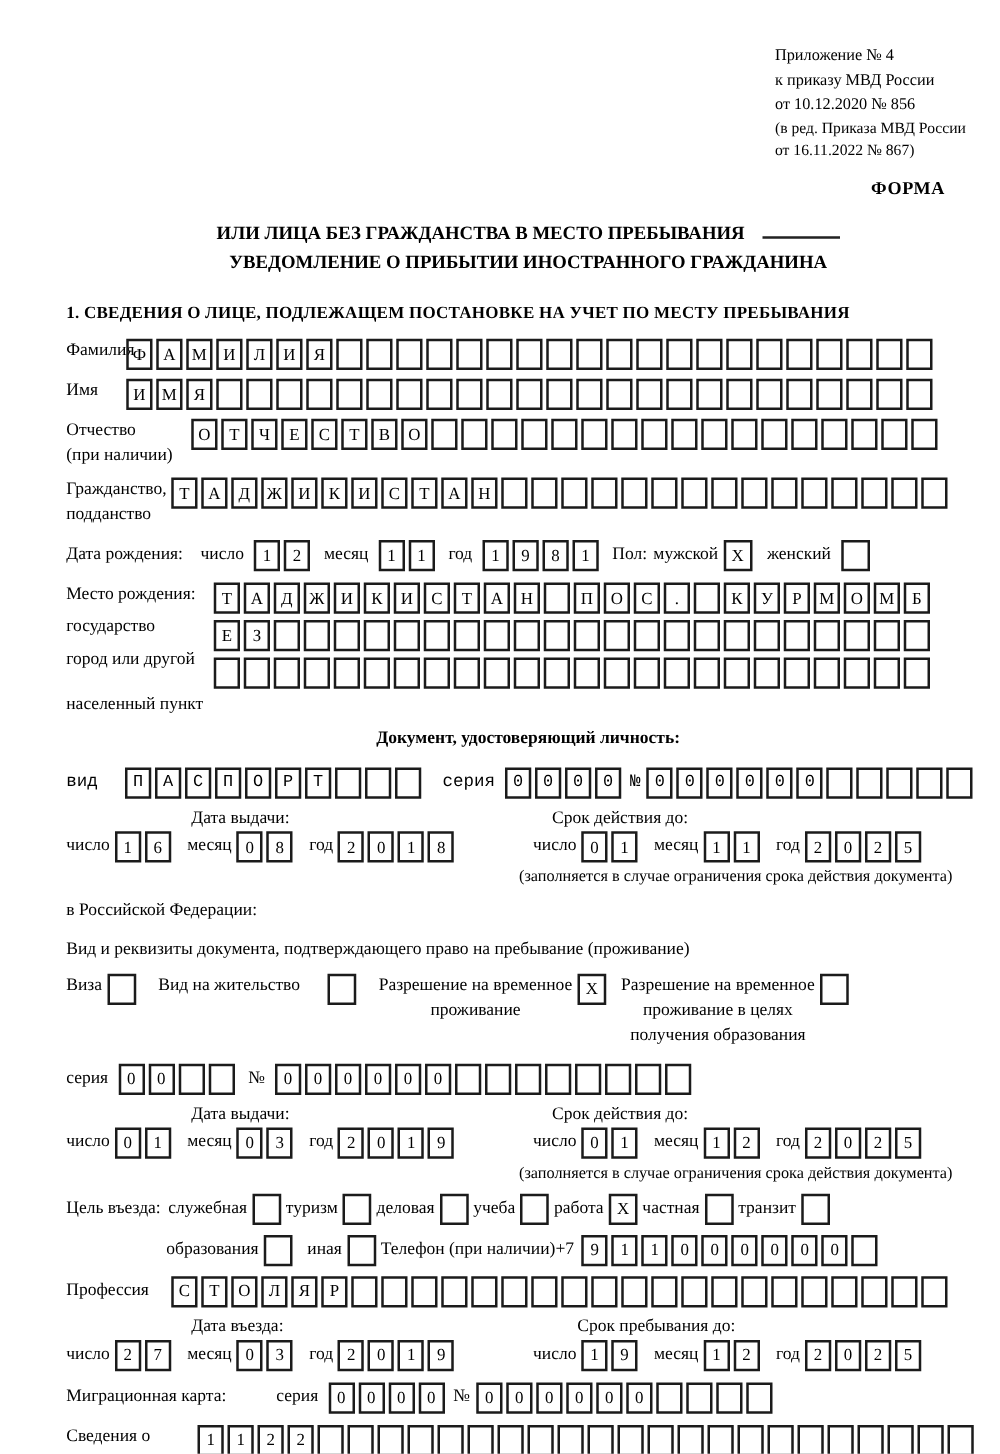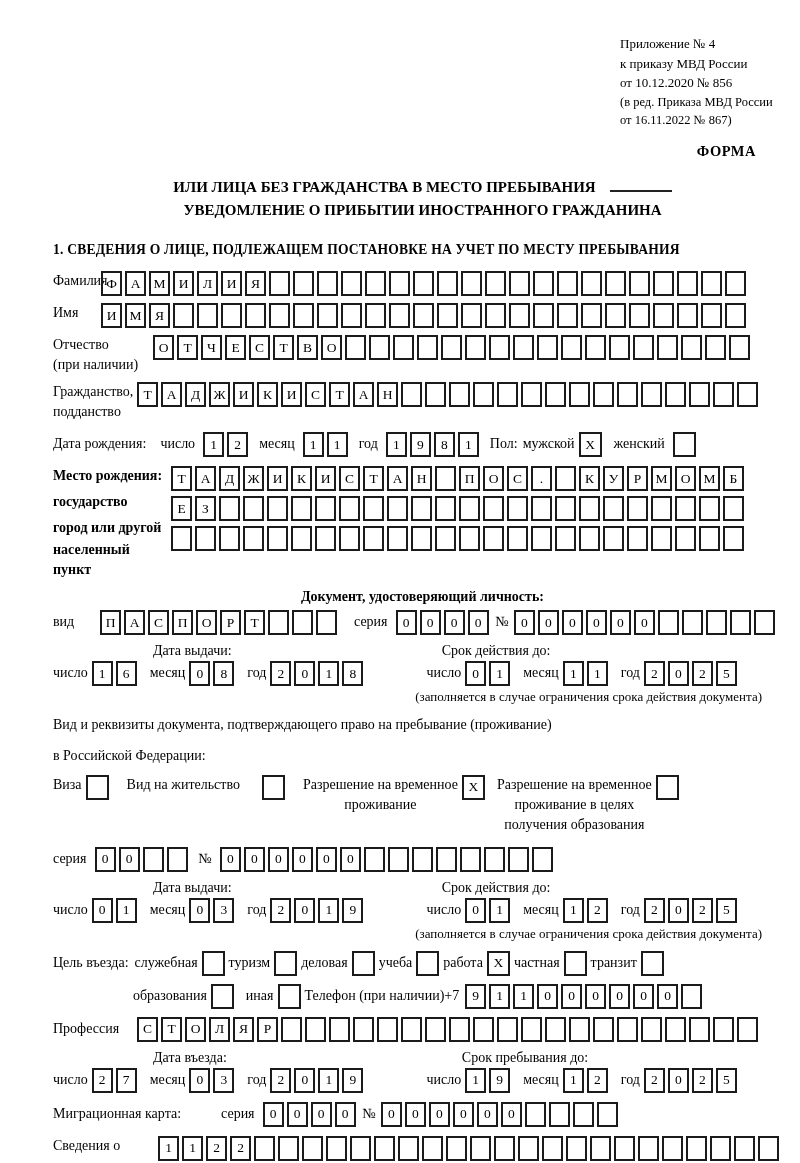--- a/index.html
+++ b/index.html
@@ -14,21 +14,21 @@
 
   
   .title{margin-top:16px;text-align:center;font-weight:bold;font-size:15px;line-height:1.55;}
   .blank-line{display:inline-block;width:62px;border-bottom:2px solid #222;margin-left:14px;vertical-align:baseline;}
   .sect{margin-top:20px;font-weight:bold;font-size:13.6px;letter-spacing:.2px;}
 
   
   .row{display:flex;align-items:flex-start;margin-top:7px;}
   .lbl{font-size:14px;line-height:20px;flex:0 0 auto;}
   .dlbl{font-size:14px;line-height:24px;flex:0 0 auto;}
-  .w48{width:48px;}.w100{width:100px;}.w84{width:84px;}.w118{width:118px;font-weight:bold;}.w105{width:105px;}
+  .w48{width:48px;}.w100{width:100px;}.w84{width:84px;}.w118{width:118px;}.w105{width:105px;}
   .cells{display:flex;flex:0 0 auto;}
   .cell{box-sizing:border-box;width:21px;height:25px;border:2px solid #1b1b1b;margin-right:3px;
         display:flex;align-items:center;justify-content:center;font-size:13.5px;flex:0 0 auto;}
   .cbox{box-sizing:border-box;width:23px;height:25px;border:2px solid #1b1b1b;margin:0 4px;
         display:flex;align-items:center;justify-content:center;font-size:13.5px;flex:0 0 auto;}
   .stack{display:flex;flex-direction:column;row-gap:5px;}
   .gap8{margin-left:8px;}.gap14{margin-left:14px;}.gap20{}
   .center-head{font-weight:bold;font-size:14px;text-align:center;margin-top:9px;}
 
   
@@ -225,21 +225,21 @@
     <span class="cbox">X</span>
     <span class="dlbl gap8">женский</span>
     <span class="cbox gap8"></span>
   </div>
 
   <div class="row" style="margin-top:9px;">
     <span class="lbl w118">
       <div>Место рождения:</div>
       <div style="margin-top:6px;">государство</div>
       <div style="margin-top:6px;">город или другой</div>
-      <div style="margin-top:2px;">населенный пункт</div>
+      <div style="margin-top:16px;">населенный пункт</div>
     </span>
     <span class="stack">
       <span class="cells">
           <span class="cell">Т</span>
           <span class="cell">А</span>
           <span class="cell">Д</span>
           <span class="cell">Ж</span>
           <span class="cell">И</span>
           <span class="cell">К</span>
           <span class="cell">И</span>
@@ -311,21 +311,21 @@
           <span class="cell"></span>
           <span class="cell"></span>
           <span class="cell"></span>
           <span class="cell"></span>
         </span>
     </span>
   </div>
 
   <div class="center-head">Документ, удостоверяющий личность:</div>
 
-  <div class="row" style="margin-top:5px;">
+  <div class="row" style="margin-top:15px;font-family:Liberation Mono, monospace;">
     <span class="dlbl" style="width:47px;">вид</span>
     <span class="cells">
         <span class="cell">П</span>
         <span class="cell">А</span>
         <span class="cell">С</span>
         <span class="cell">П</span>
         <span class="cell">О</span>
         <span class="cell">Р</span>
         <span class="cell">Т</span>
         <span class="cell"></span>
@@ -394,22 +394,22 @@
       <span class="cells">
           <span class="cell">2</span>
           <span class="cell">0</span>
           <span class="cell">2</span>
           <span class="cell">5</span>
         </span>
     </div>
   </div>
   <div class="note">(заполняется в случае ограничения срока действия документа)</div>
 
+  <div class="intro">в Российской Федерации:</div>
   <div class="intro">Вид и реквизиты документа, подтверждающего право на пребывание (проживание)</div>
-  <div class="intro">в Российской Федерации:</div>
 
   <div class="ckgroup">
     <span class="ckitem">
       <span class="cklabel">Виза</span>
       <span class="cbox"></span>
     </span>
     <span class="ckitem gap14">
       <span class="cklabel">Вид на жительство</span>
       <span class="cbox" style="margin-left:22px;"></span>
     </span>

